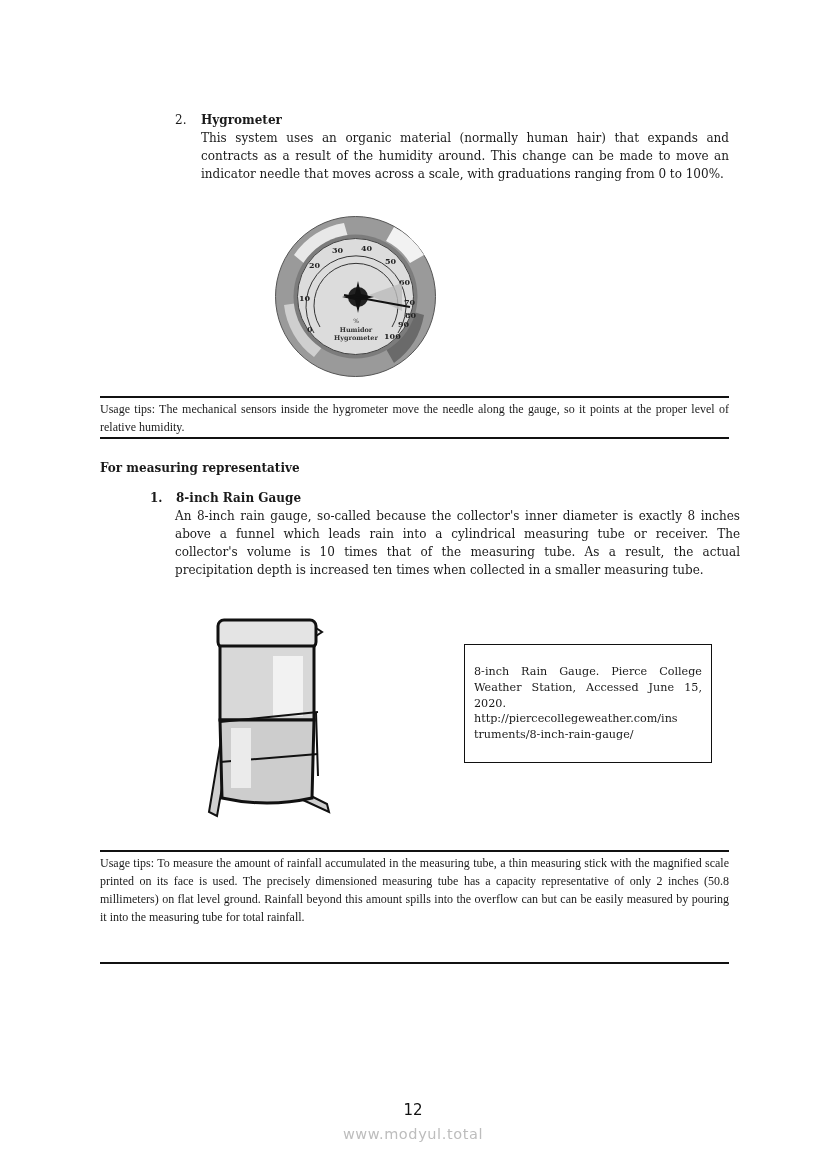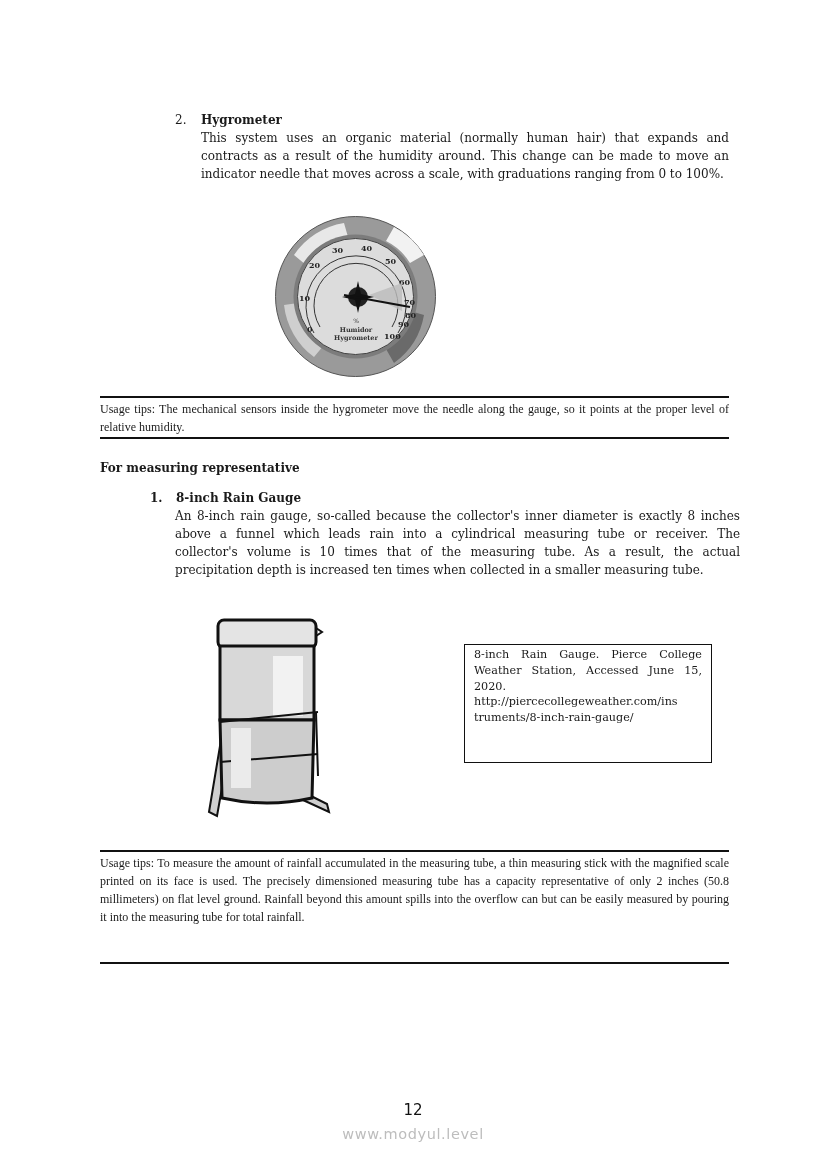--- a/index.html
+++ b/index.html
@@ -13,21 +13,21 @@
     .item-head .num { font-weight: normal; display: inline-block; width: 26px; }
     .item-head.bold-num .num { font-weight: bold; }
     .para { position: absolute; text-align: justify; }
     .para.last-left { text-align-last: left; }
 
     .section-title { position: absolute; left: 100px; top: 449px; font-weight: bold; }
 
     .cite-box { position: absolute; border: 1.2px solid #111; box-sizing: border-box;
       font-family: "DejaVu Serif", serif; font-size: 11.2px; line-height: 15.8px; }
     .cite1 { left: 483px; top: 248px; width: 241px; height: 108px; padding: 7px 9px; }
-    .cite2 { left: 464px; top: 644px; width: 248px; height: 119px; padding: 2px 9px; text-align: justify; }
+    .cite2 { left: 464px; top: 644px; width: 248px; height: 119px; padding: 19px 9px; text-align: justify; }
     .cite-line { display: block; white-space: nowrap; }
     .cite2 .cite-line.j { text-align: justify; text-align-last: justify; }
 
     .rule { position: absolute; left: 100px; width: 629px; height: 2px; background: #111; }
     .tipbox { position: absolute; left: 100px; width: 629px; text-align: justify; }
 
     .hygro { position: absolute; left: 274px; top: 215px; width: 163px; height: 163px; }
     .gauge { position: absolute; left: 203px; top: 616px; width: 130px; height: 210px; }
 
     .page-num { position: absolute; left: 0; width: 826px; top: 1101px; text-align: center;
@@ -111,14 +111,14 @@
     <span class="cite-line">2020.</span>
     <span class="cite-line j">http://piercecollegeweather.com/ins</span>
     <span class="cite-line">truments/8-inch-rain-gauge/</span>
   </div>
 
   <div class="rule" style="top:850px;"></div>
   <div class="tipbox tip" style="top:854px;">Usage tips: To measure the amount of rainfall accumulated in the measuring tube, a thin measuring stick with the magnified scale printed on its face is used. The precisely dimensioned measuring tube has a capacity representative of only 2 inches (50.8 millimeters) on flat level ground. Rainfall beyond this amount spills into the overflow can but can be easily measured by pouring it into the measuring tube for total rainfall.</div>
   <div class="rule" style="top:962px;"></div>
 
   <div class="page-num">12</div>
-  <div class="watermark">www.modyul.level</div>
+  <div class="watermark">www.modyul.total</div>
 </div>
 
 </body></html>

